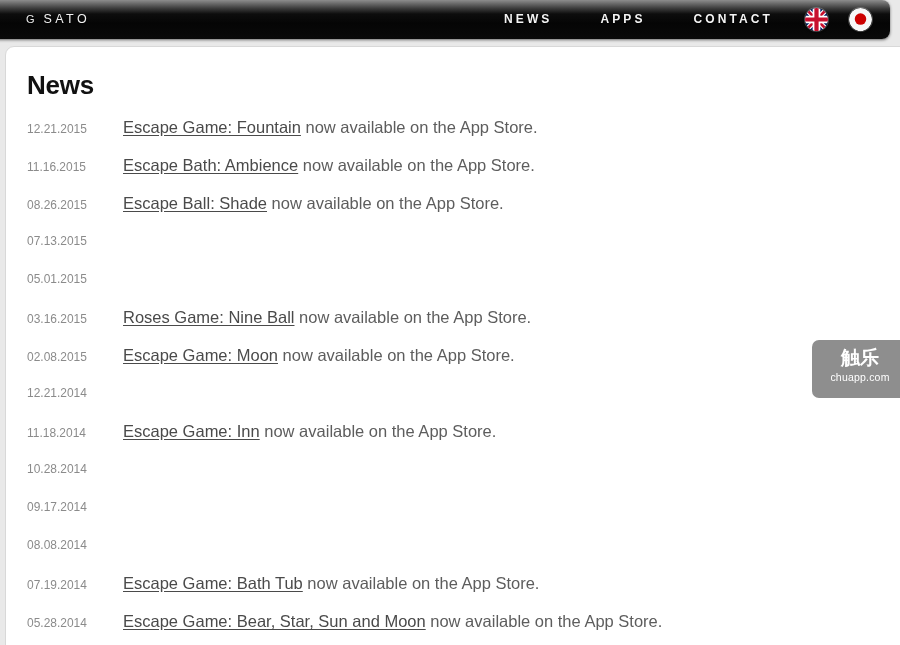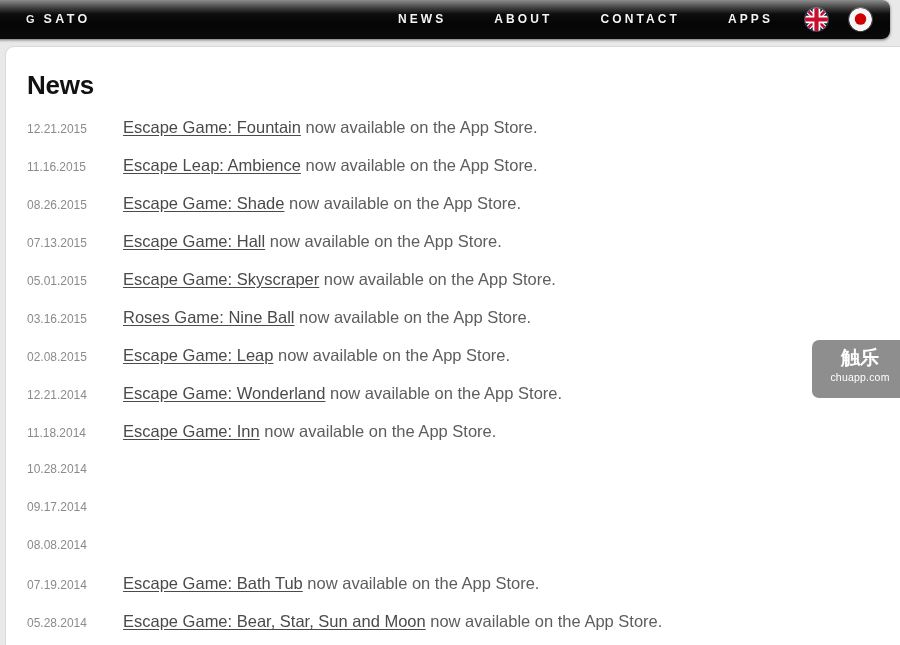--- a/index.html
+++ b/index.html
@@ -35,21 +35,21 @@
   }
 
   #brand {
     position: absolute;
     left: 36px;
     top: 0;
     height: 39px;
     line-height: 39px;
     color: #f2f2f2;
     font-size: 12.5px;
-    font-weight: bold;
+    font-weight: normal;
     letter-spacing: 3.4px;
     white-space: nowrap;
     text-shadow: 0 1px 1px rgba(0,0,0,0.9);
   }
   #brand .brand-g {
     font-size: 11px;
     letter-spacing: 3px;
     margin-right: 6px;
     color: #ededed;
   }
@@ -181,23 +181,22 @@
 <body>
 
 <div id="site-header">
 
   <div id="brand">
     <span class="brand-g">G</span><span>SATO</span>
   </div>
 
   <nav id="main-nav">
     <a class="nav-item" href="#">NEWS</a>
-    <a class="nav-item" href="#">ABOUT</a>
+    <a class="nav-item" href="#">APPS</a>
     <a class="nav-item" href="#">CONTACT</a>
-    <a class="nav-item" href="#">APPS</a>
 
     <span class="flag-btn" id="flag-uk">
       <svg width="23" height="23" viewBox="0 0 60 60">
         <defs>
           <clipPath id="circ">
               <circle cx="30" cy="30" r="30"></circle>
             </clipPath>
         </defs>
         <g clip-path="url(#circ)">
           <rect width="60" height="60" fill="#012169"></rect>
@@ -222,45 +221,42 @@
 
   <h1 id="page-title">News</h1>
 
   <div id="news-list">
       <div class="news-row">
         <span class="news-date">12.21.2015</span>
         <span class="news-text"><a class="news-link" href="#">Escape Game: Fountain</a><span> now available on the App Store.</span></span>
       </div>
       <div class="news-row">
         <span class="news-date">11.16.2015</span>
-        <span class="news-text"><a class="news-link" href="#">Escape Leap: Ambience</a><span> now available on the App Store.</span></span>
+        <span class="news-text"><a class="news-link" href="#">Escape Bath: Ambience</a><span> now available on the App Store.</span></span>
       </div>
       <div class="news-row">
         <span class="news-date">08.26.2015</span>
-        <span class="news-text"><a class="news-link" href="#">Escape Game: Shade</a><span> now available on the App Store.</span></span>
+        <span class="news-text"><a class="news-link" href="#">Escape Ball: Shade</a><span> now available on the App Store.</span></span>
       </div>
       <div class="news-row">
         <span class="news-date">07.13.2015</span>
-        <span class="news-text"><a class="news-link" href="#">Escape Game: Hall</a><span> now available on the App Store.</span></span>
       </div>
       <div class="news-row">
         <span class="news-date">05.01.2015</span>
-        <span class="news-text"><a class="news-link" href="#">Escape Game: Skyscraper</a><span> now available on the App Store.</span></span>
       </div>
       <div class="news-row">
         <span class="news-date">03.16.2015</span>
         <span class="news-text"><a class="news-link" href="#">Roses Game: Nine Ball</a><span> now available on the App Store.</span></span>
       </div>
       <div class="news-row">
         <span class="news-date">02.08.2015</span>
-        <span class="news-text"><a class="news-link" href="#">Escape Game: Leap</a><span> now available on the App Store.</span></span>
+        <span class="news-text"><a class="news-link" href="#">Escape Game: Moon</a><span> now available on the App Store.</span></span>
       </div>
       <div class="news-row">
         <span class="news-date">12.21.2014</span>
-        <span class="news-text"><a class="news-link" href="#">Escape Game: Wonderland</a><span> now available on the App Store.</span></span>
       </div>
       <div class="news-row">
         <span class="news-date">11.18.2014</span>
         <span class="news-text"><a class="news-link" href="#">Escape Game: Inn</a><span> now available on the App Store.</span></span>
       </div>
       <div class="news-row">
         <span class="news-date">10.28.2014</span>
       </div>
       <div class="news-row">
         <span class="news-date">09.17.2014</span>

